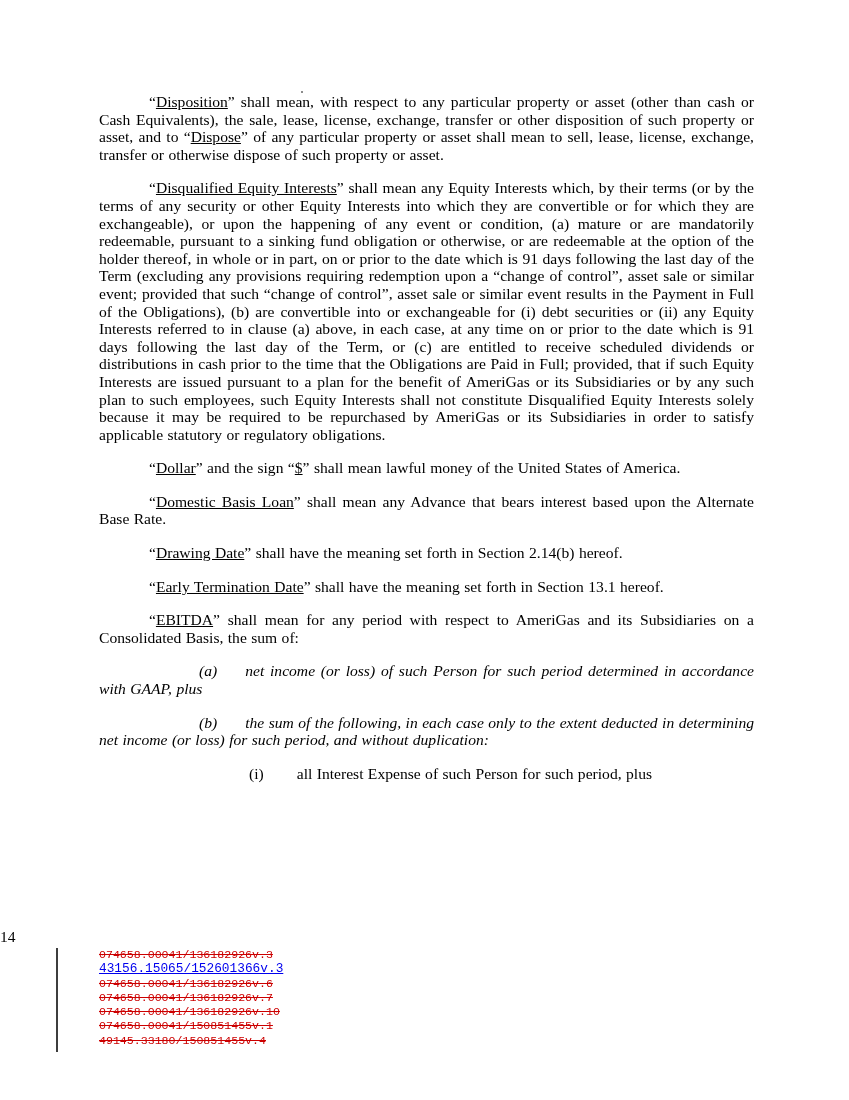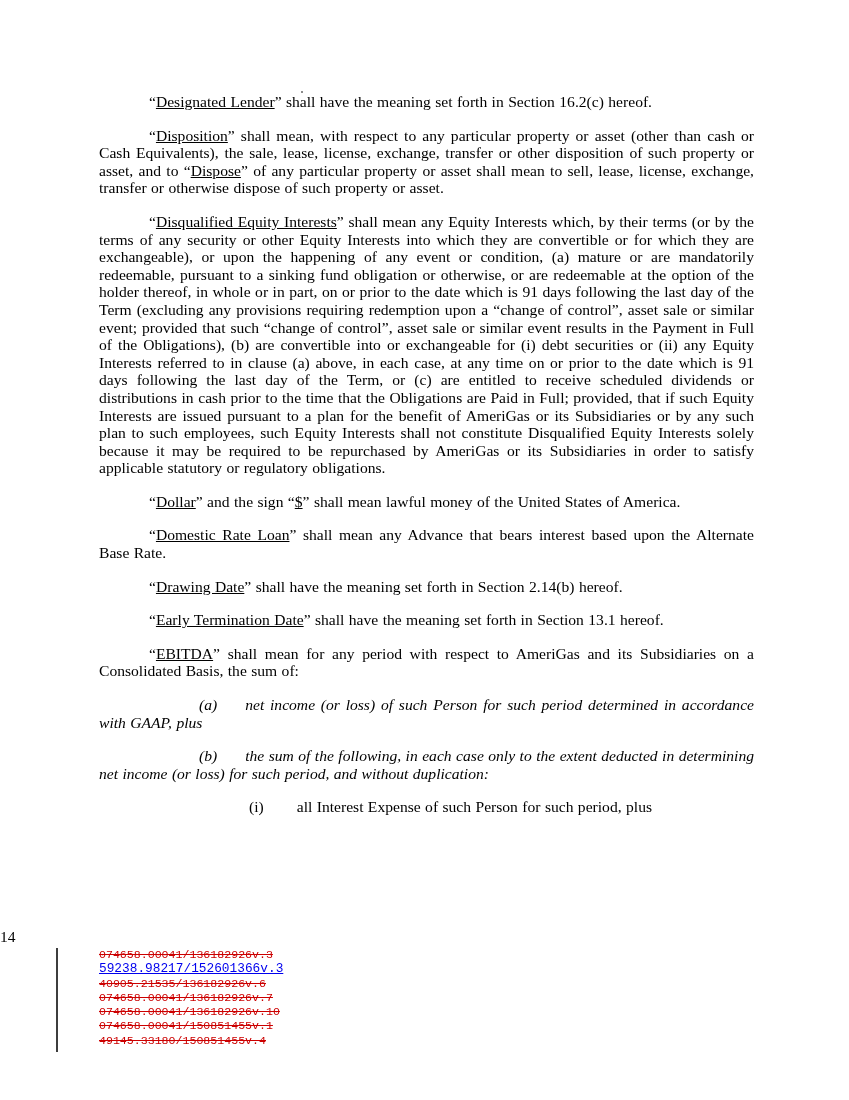--- a/index.html
+++ b/index.html
@@ -82,36 +82,35 @@
     background: #666666;
     border-radius: 50%;
   }
 </style>
 </head>
 <body>
 
 <div class="page">
   <div class="artifact-dot"></div>
   <div class="content" id="content">
-      <p class=""><span>“</span><span class="u">Designated Lender</span><span>” shall have the meaning set forth in Section 16.2(c) hereof.</span></p>
       <p class=""><span>“</span><span class="u">Disposition</span><span>” shall mean, with respect to any particular property or asset (other than cash or Cash Equivalents), the sale, lease, license, exchange, transfer or other disposition of such property or asset, and to “</span><span class="u">Dispose</span><span>” of any particular property or asset shall mean to sell, lease, license, exchange, transfer or otherwise dispose of such property or asset.</span></p>
       <p class=""><span>“</span><span class="u">Disqualified Equity Interests</span><span>” shall mean any Equity Interests which, by their terms (or by the terms of any security or other Equity Interests into which they are convertible or for which they are exchangeable), or upon the happening of any event or condition, (a) mature or are mandatorily redeemable, pursuant to a sinking fund obligation or otherwise, or are redeemable at the option of the holder thereof, in whole or in part, on or prior to the date which is 91 days following the last day of the Term (excluding any provisions requiring redemption upon a “change of control”, asset sale or similar event; provided that such “change of control”, asset sale or similar event results in the Payment in Full of the Obligations), (b) are convertible into or exchangeable for (i) debt securities or (ii) any Equity Interests referred to in clause (a) above, in each case, at any time on or prior to the date which is 91 days following the last day of the Term, or (c) are entitled to receive scheduled dividends or distributions in cash prior to the time that the Obligations are Paid in Full; provided, that if such Equity Interests are issued pursuant to a plan for the benefit of AmeriGas or its Subsidiaries or by any such plan to such employees, such Equity Interests shall not constitute Disqualified Equity Interests solely because it may be required to be repurchased by AmeriGas or its Subsidiaries in order to satisfy applicable statutory or regulatory obligations.</span></p>
       <p class=""><span>“</span><span class="u">Dollar</span><span>” and the sign “</span><span class="u">$</span><span>” shall mean lawful money of the United States of America.</span></p>
-      <p class=""><span>“</span><span class="u">Domestic Rate Loan</span><span>” shall mean any Advance that bears interest based upon the Alternate Base Rate.</span></p>
+      <p class=""><span>“</span><span class="u">Domestic Basis Loan</span><span>” shall mean any Advance that bears interest based upon the Alternate Base Rate.</span></p>
       <p class=""><span>“</span><span class="u">Drawing Date</span><span>” shall have the meaning set forth in Section 2.14(b) hereof.</span></p>
       <p class=""><span>“</span><span class="u">Early Termination Date</span><span>” shall have the meaning set forth in Section 13.1 hereof.</span></p>
       <p class=""><span>“</span><span class="u">EBITDA</span><span>” shall mean for any period with respect to AmeriGas and its Subsidiaries on a Consolidated Basis, the sum of:</span></p>
       <p class="sub1"><span>(a)</span><span class="tab1"></span><span>net income (or loss) of such Person for such period determined in accordance with GAAP, plus</span></p>
       <p class="sub1"><span>(b)</span><span class="tab1"></span><span>the sum of the following, in each case only to the extent deducted in determining net income (or loss) for such period, and without duplication:</span></p>
       <p class="sub2"><span>(i)</span><span class="tab2"></span><span>all Interest Expense of such Person for such period, plus</span></p>
     </div>
   <div class="page-number">14</div>
   <div class="change-bar"></div>
   <div class="revision-list" id="revision-list">
       <div class="rev deleted">074658.00041/136182926v.3</div>
-      <div class="rev inserted">59238.98217/152601366v.3</div>
-      <div class="rev deleted">40905.21535/136182926v.6</div>
+      <div class="rev inserted">43156.15065/152601366v.3</div>
+      <div class="rev deleted">074658.00041/136182926v.6</div>
       <div class="rev deleted">074658.00041/136182926v.7</div>
       <div class="rev deleted">074658.00041/136182926v.10</div>
       <div class="rev deleted">074658.00041/150851455v.1</div>
       <div class="rev deleted">49145.33180/150851455v.4</div>
     </div>
 </div>
 
 </body></html>

